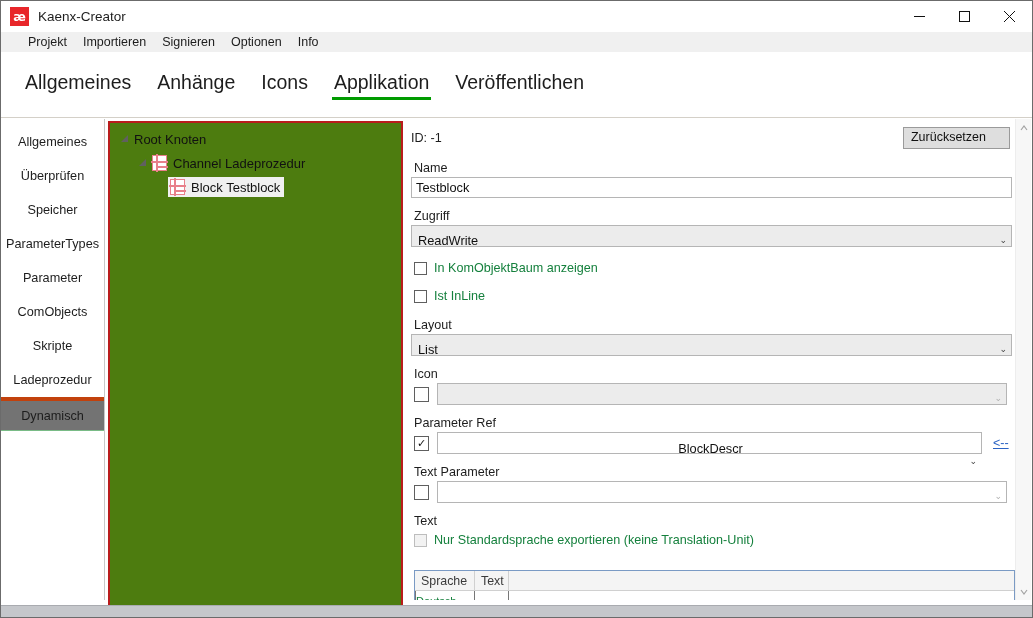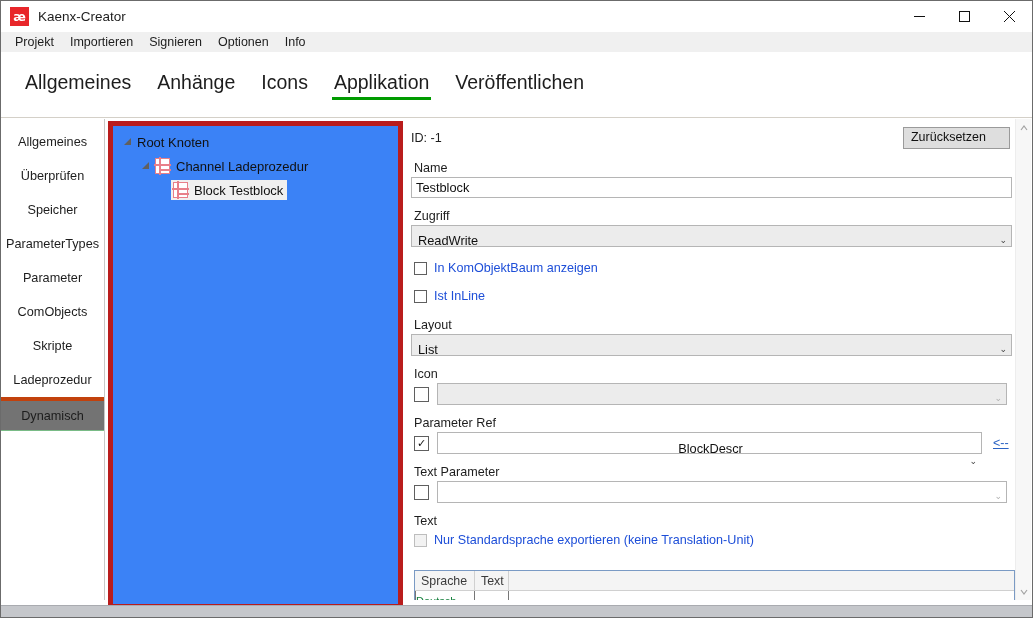--- a/index.html
+++ b/index.html
@@ -48,21 +48,21 @@
     display: flex; align-items: center; justify-content: center;
     color: #111;
   }
 
   
   .menubar {
     position: absolute; top: 31px; left: 0;
     width: 1031px; height: 20px;
     background: #f0f0f0;
     display: flex; align-items: center;
-    padding-left: 6px;
+    padding-left: 19px;
   }
   .menuitem {
     font-size: 12.5px;
     color: #1d1d1d;
     padding: 2px 8px;
     white-space: nowrap;
   }
 
   
   .tabbar {
@@ -107,22 +107,22 @@
   .side-item.active {
     background: #737373;
     border-top: 4px solid #c2410c;
     border-bottom: 1px solid #79bb86;
   }
 
   
   .treepanel {
     position: absolute; top: 120px; left: 107px;
     width: 295px; height: 488px;
-    background: #3b82f6;
-    border: 5px solid #b91c1c;
+    background: #4d7c0f;
+    border: 2px solid #b91c1c;
     padding: 4px 0 0 0;
     overflow: hidden;
   }
   .tnode {
     display: flex; align-items: center;
     height: 24px;
     font-size: 13px;
     color: #111;
     white-space: nowrap;
   }
@@ -219,21 +219,21 @@
     width: 13px; height: 13px;
     border: 1px solid #5f5f5f;
     background: #ffffff;
     margin-right: 7px;
     flex: 0 0 13px;
     display: flex; align-items: center; justify-content: center;
     font-size: 11px; color: #111; line-height: 1;
   }
   .cb.big { width: 15px; height: 15px; flex: 0 0 15px; }
   .cb.muted { border-color: #bdbdbd; background: #f2f2f2; }
-  .checkrow .cblabel { font-size: 12.6px; color: #1d4ed8; }
+  .checkrow .cblabel { font-size: 12.6px; color: #15803d; }
 
   .inline-field { display: flex; align-items: center; margin: 0 0 11px 3px; }
   .inline-field .cb { margin-right: 8px; }
 
   .link-back {
     margin-left: 11px;
     color: #2b63c4;
     font-size: 12.5px;
     text-decoration: underline;
     letter-spacing: 0px;

